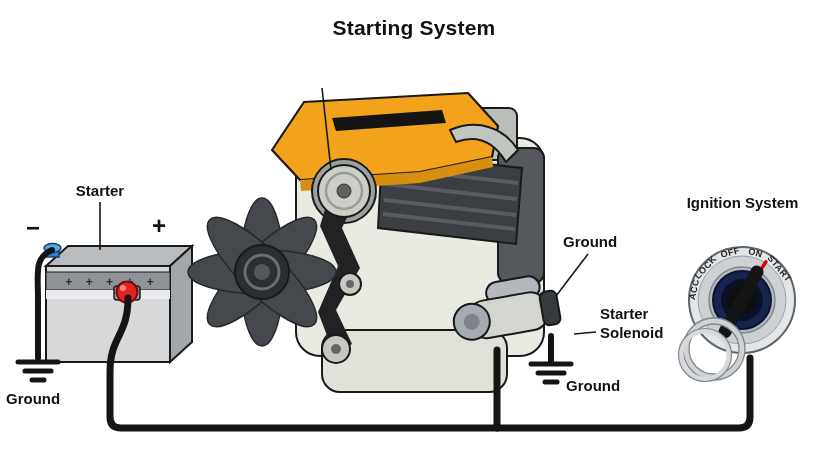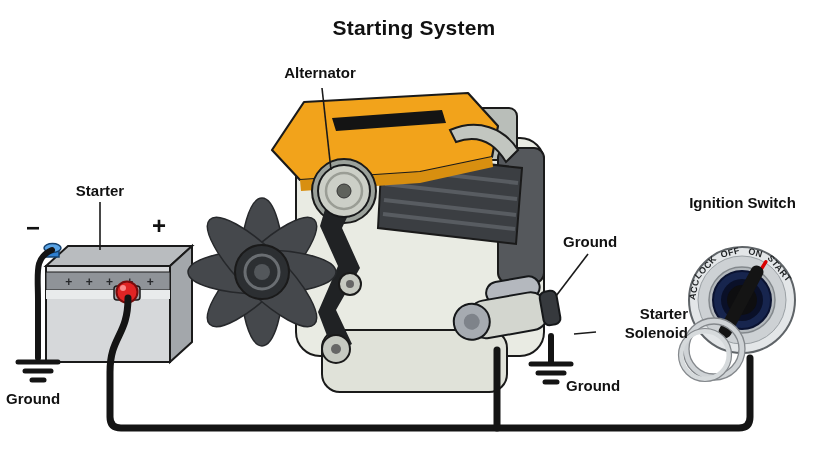--- a/index.html
+++ b/index.html
@@ -151,30 +151,29 @@
     <g stroke="#1a1a1a" stroke-width="1.6">
       <line x1="322" y1="88" x2="331" y2="170"></line>
       <line x1="100" y1="202" x2="100" y2="250"></line>
       <line x1="588" y1="254" x2="556" y2="296"></line>
       <line x1="596" y1="332" x2="574" y2="334"></line>
     </g>
   </svg>
 
   <div class="title">Starting System</div>
 
-  <div class="lbl center" style="left:272px; top:64px; width:96px;">Alternator</div>
 
   <div class="lbl center" style="left:64px; top:182px; width:72px;">Starter</div>
 
   <div class="sign" style="left:26px; top:216px;">−</div>
 
   <div class="sign" style="left:152px; top:214px;">+</div>
 
   <div class="lbl" style="left:6px; top:390px;">Ground</div>
 
   <div class="lbl" style="left:563px; top:233px;">Ground</div>
 
-  <div class="lbl wrap" style="left:600px; top:305px; width:88px;text-align:right;">Starter Solenoid</div>
+  <div class="lbl wrap" style="left:600px; top:305px; width:88px;">Starter Solenoid</div>
 
   <div class="lbl" style="left:566px; top:377px;">Ground</div>
 
-  <div class="lbl center" style="left:670px; top:194px; width:145px;">Ignition Switch</div>
+  <div class="lbl center" style="left:670px; top:194px; width:145px;">Ignition System</div>
 </div>
 
 </body></html>

